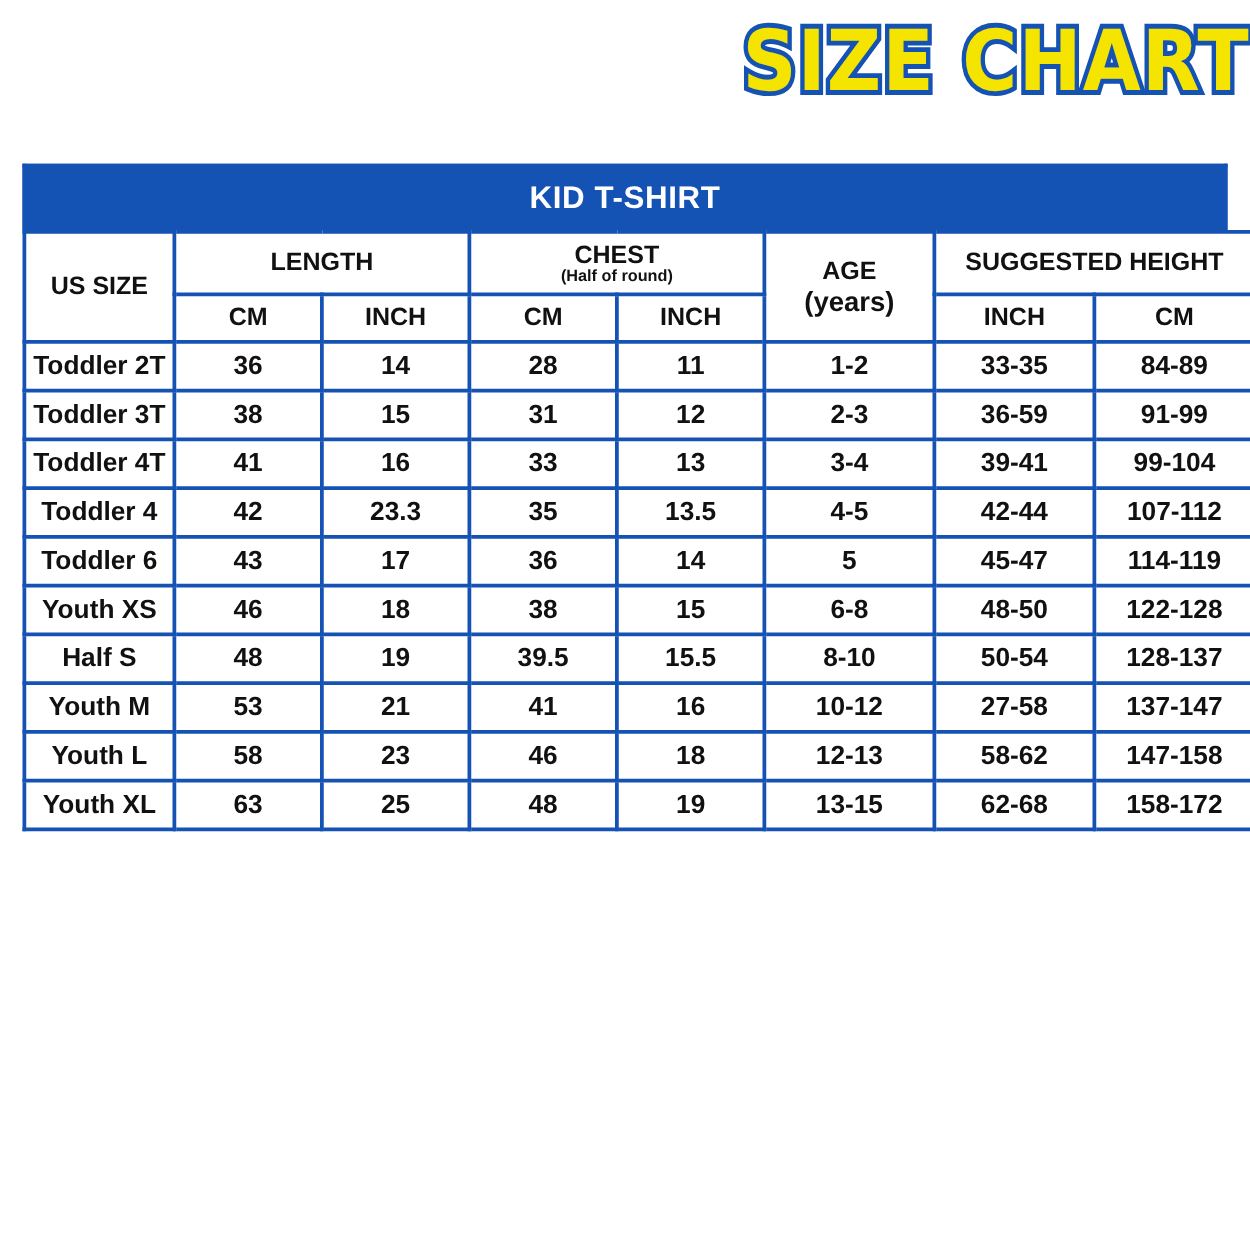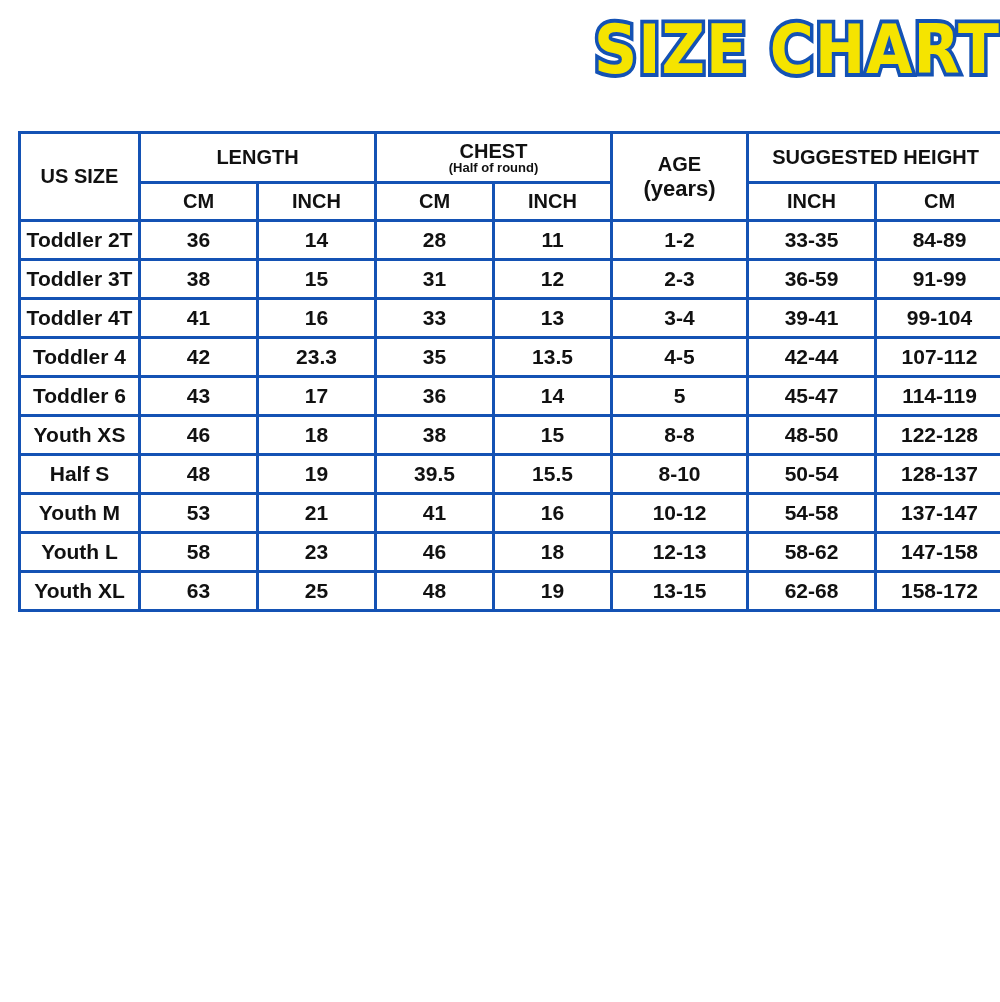--- a/index.html
+++ b/index.html
@@ -102,20 +102,21 @@
   }
 </style>
 </head>
 <body>
 
 <div class="main-title-wrap">
   <div class="main-title">SIZE CHART</div>
 </div>
 
 <div class="chart-wrap">
+  <div class="chart-header">KID T-SHIRT</div>
 
   <table class="size-table">
     <colgroup>
       <col class="col-size">
       <col class="col-unit">
       <col class="col-unit">
       <col class="col-unit">
       <col class="col-unit">
       <col class="col-age">
       <col class="col-hgt">
@@ -194,42 +195,42 @@
         <td>5</td>
         <td>45-47</td>
         <td>114-119</td>
       </tr>
       <tr>
         <td class="rowlabel">Youth XS</td>
         <td>46</td>
         <td>18</td>
         <td>38</td>
         <td>15</td>
-        <td>8-8</td>
+        <td>6-8</td>
         <td>48-50</td>
         <td>122-128</td>
       </tr>
       <tr>
         <td class="rowlabel">Half S</td>
         <td>48</td>
         <td>19</td>
         <td>39.5</td>
         <td>15.5</td>
         <td>8-10</td>
         <td>50-54</td>
         <td>128-137</td>
       </tr>
       <tr>
         <td class="rowlabel">Youth M</td>
         <td>53</td>
         <td>21</td>
         <td>41</td>
         <td>16</td>
         <td>10-12</td>
-        <td>54-58</td>
+        <td>27-58</td>
         <td>137-147</td>
       </tr>
       <tr>
         <td class="rowlabel">Youth L</td>
         <td>58</td>
         <td>23</td>
         <td>46</td>
         <td>18</td>
         <td>12-13</td>
         <td>58-62</td>

